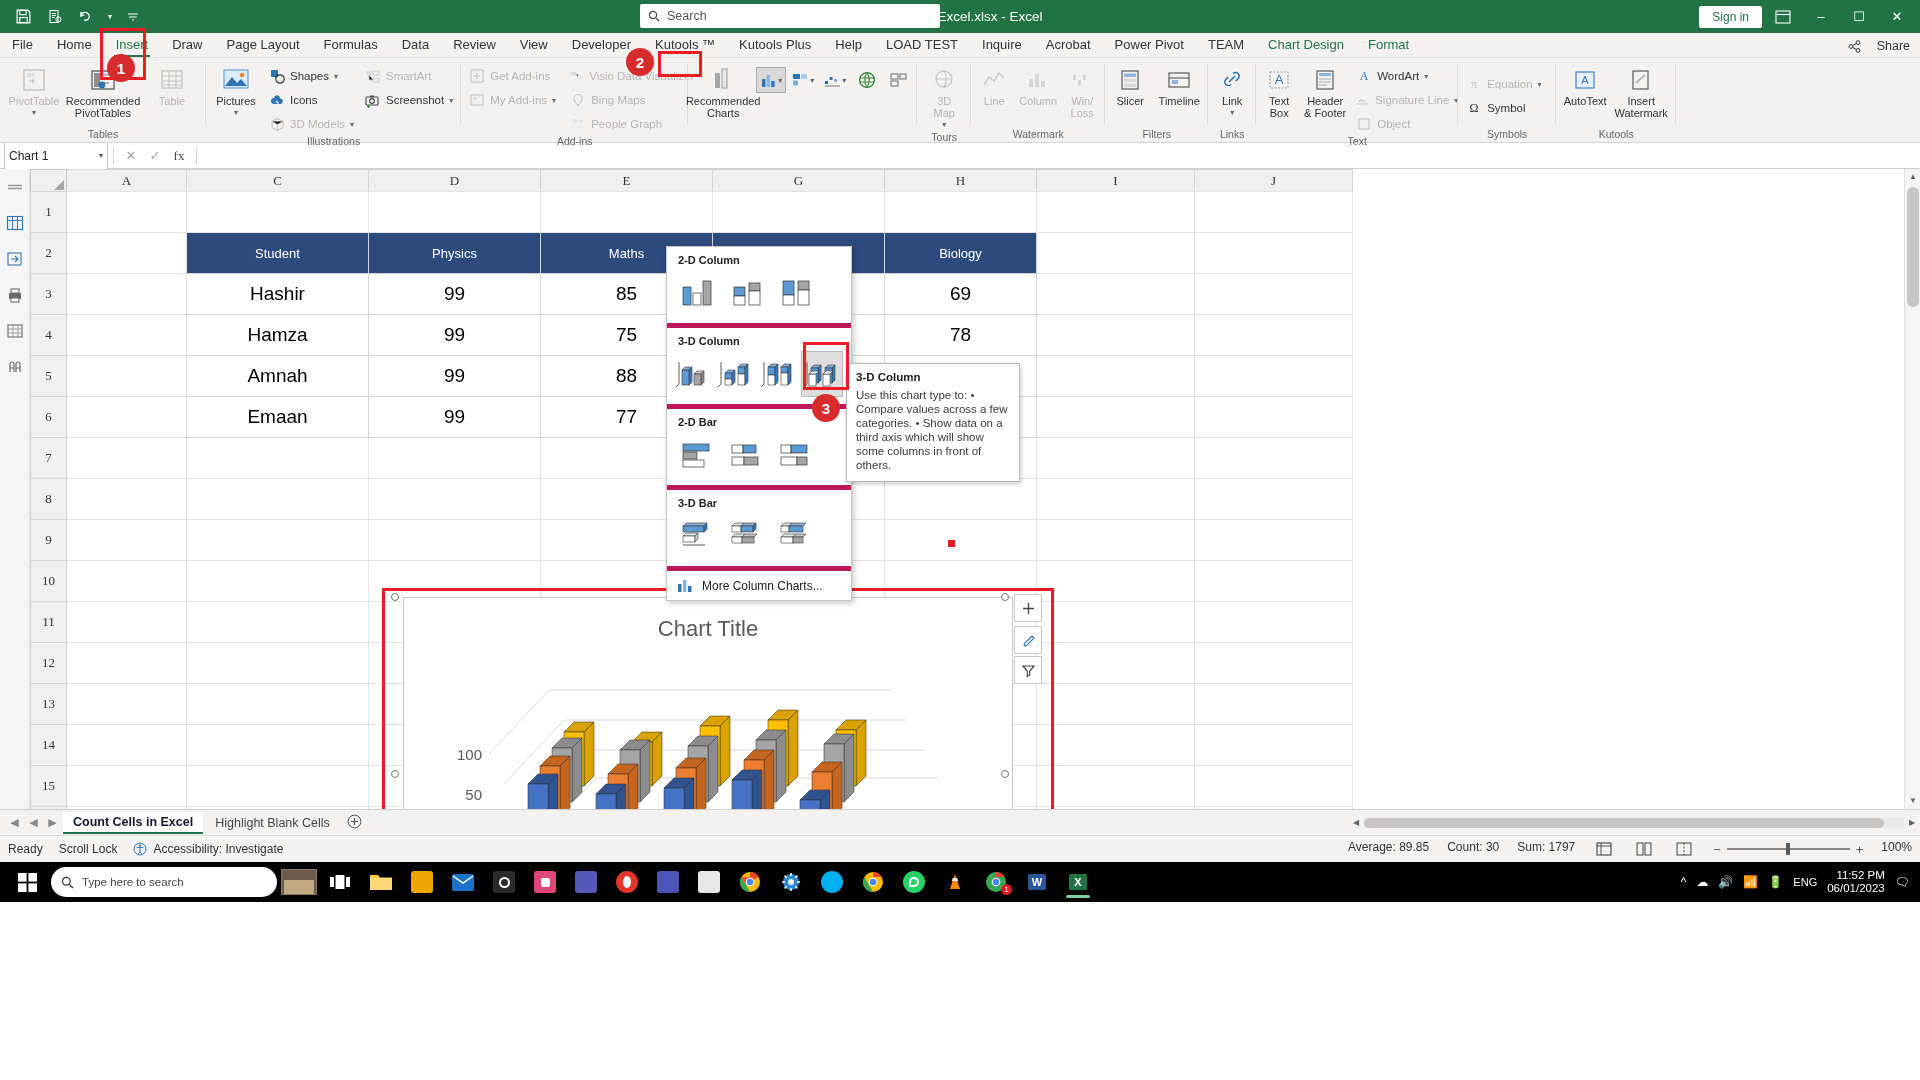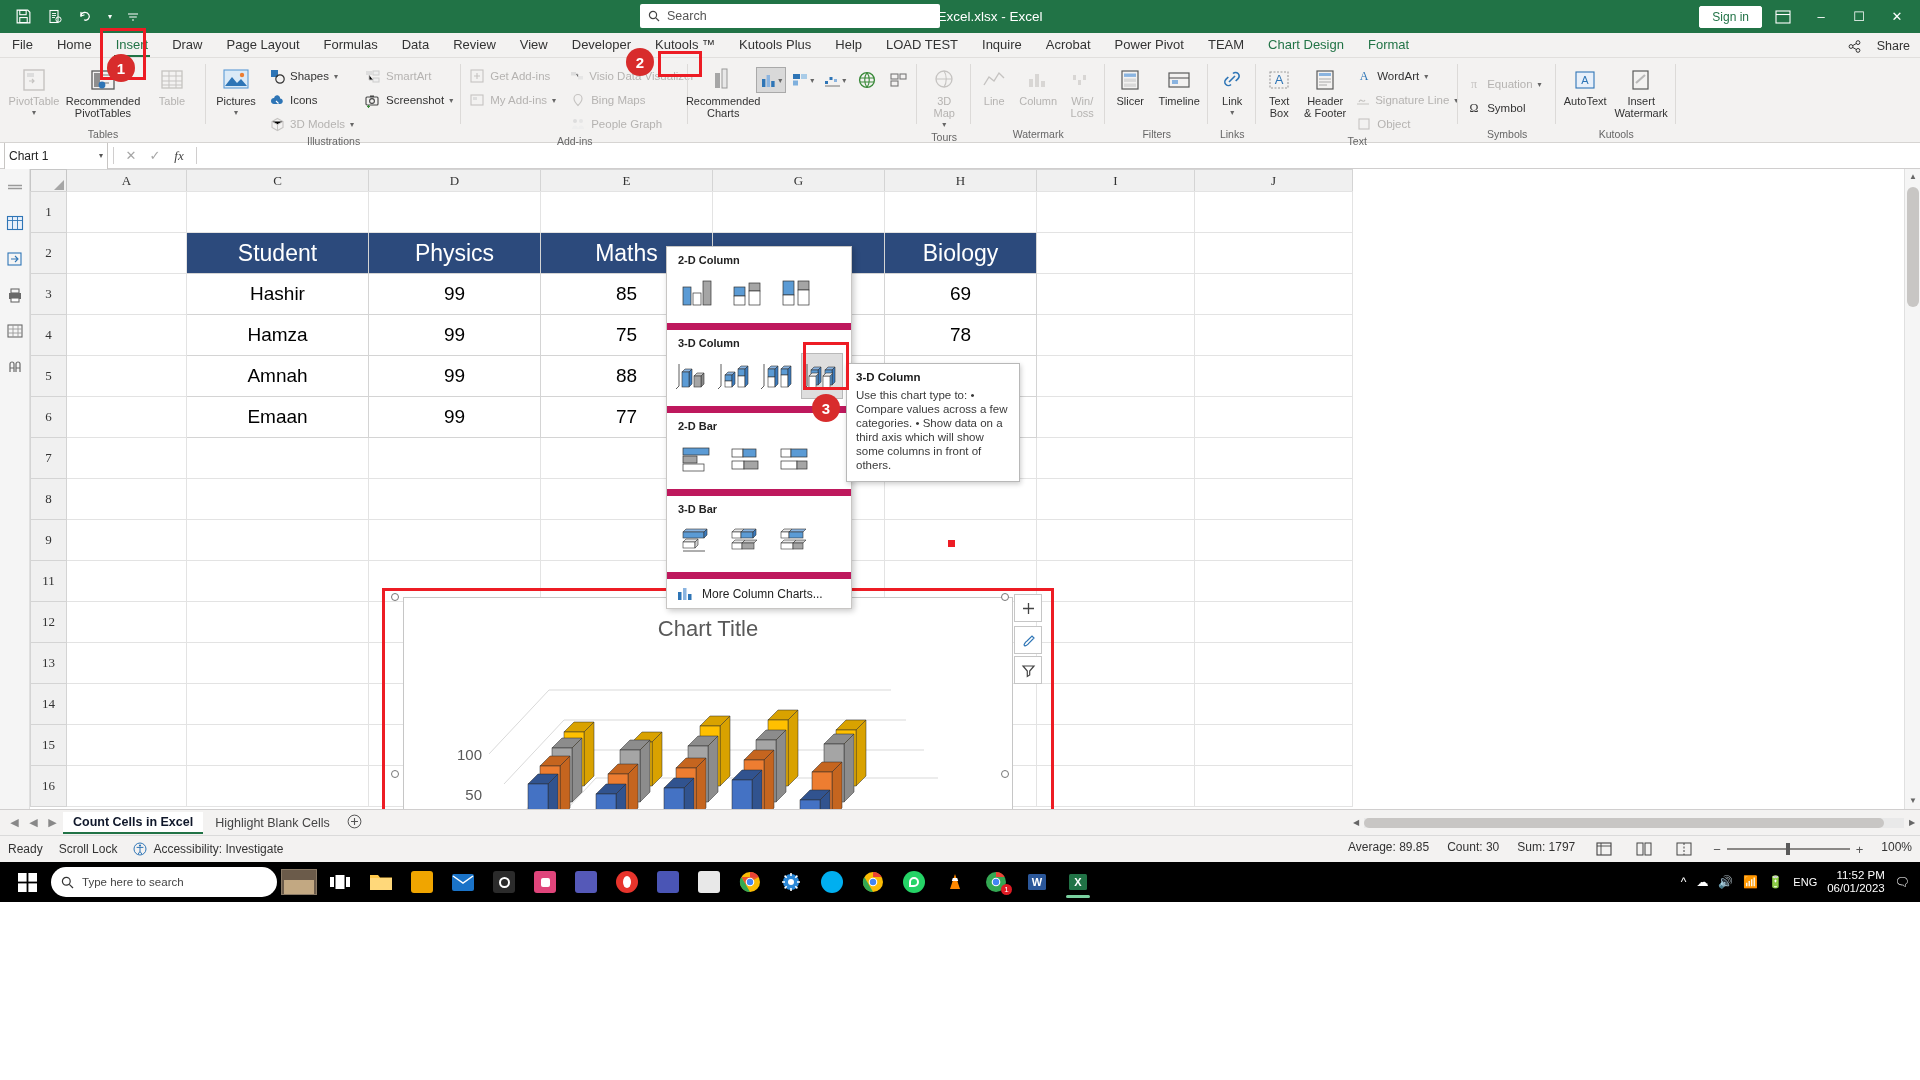--- a/index.html
+++ b/index.html
@@ -92,21 +92,21 @@
     height:26px; background:#fff; display:flex; align-items:center;
     border-bottom:1px solid #d0cece;
   }
   #namebox {
     width:104px; height:36px; margin-left:4px; border:1px solid #c8c6c4; background:#fff;
     display:flex; align-items:center; padding:0 4px; font-size:12px; color:#222;
   }
   #namebox .nb-chev { margin-left:auto; font-size:8px; color:#555; }
   .fxsep { width:1px; height:17px; background:#d0cece; margin:0 5px; }
   .fx-btn { width:24px; text-align:center; font-size:13px; color:#a6a6a6; }
-  .fx-btn.it { font-style:italic; font-family:"Liberation Serif", serif; color:#444; }
+  .fx-btn.it { font-family:"Liberation Serif", serif; color:#444; }
   #formula-input { flex:1; height:100%; border:none; outline:none; font-size:13px; padding-left:6px; background:#fff; }
   
   #sheetwrap { position:relative; height:640px; background:#fff; display:flex; }
   #leftrail {
     width:30px; background:#f5f5f5; border-right:1px solid #e0e0e0;
     display:flex; flex-direction:column; align-items:center; padding-top:8px; gap:16px;
   }
   .rail-ic { width:20px; height:20px; display:flex; align-items:center; justify-content:center; color:#6a6a6a; }
   #gridarea { flex:1; position:relative; overflow:hidden; }
   table.grid { border-collapse:collapse; table-layout:fixed; }
@@ -115,37 +115,37 @@
     height:22px; background:#f0f0f0; color:#333; font-size:13px; text-align:center;
     border:1px solid #c6c6c6; font-family:"Liberation Serif", serif;
   }
   td.rowhdr {
     width:36px; background:#f0f0f0; color:#333; font-size:13px; text-align:center;
     border:1px solid #c6c6c6; font-family:"Liberation Serif", serif;
   }
   td.cell { height:41px; background:#fff; }
   td.cell.empty { border:1px solid #e3e3e3; }
   td.hdrcell {
-    background:#2c4a7c; color:#fff; font-weight:bold; font-size:23px; text-align:center;
+    background:#2c4a7c; color:#fff; font-weight:bold; font-size:13px; text-align:center;
     border:1px solid #2c4a7c;
   }
   td.datacell { font-size:19px; text-align:center; color:#000; border:1px solid #1a1a1a; }
   td.namecell { font-size:19px; text-align:center; color:#000; border:1px solid #1a1a1a; }
   #corner { width:36px; height:22px; background:#f0f0f0; border:1px solid #c6c6c6; position:relative; }
   #corner:after {
     content:""; position:absolute; right:2px; bottom:1px;
     border-left:10px solid transparent; border-bottom:10px solid #a6a6a6;
   }
   
   #chartmenu {
     position:absolute; left:666px; top:77px; width:186px; z-index:60;
     background:#fff; border:1px solid #c8c6c4; box-shadow:2px 2px 6px rgba(0,0,0,.22);
     font-size:11.5px;
   }
-  .cm-sec { border-bottom:7px solid #be185d; padding:5px 0 7px; }
+  .cm-sec { border-bottom:5px solid #be185d; padding:5px 0 7px; }
   .cm-title { font-size:11px; font-weight:bold; color:#222; padding:2px 0 4px 11px; }
   .cm-row { display:flex; gap:3px; padding:0 8px; }
   .cm-item {
     width:46px; height:46px; display:flex; align-items:center; justify-content:center;
     border:1px solid transparent;
   }
   .cm-item.sel { background:#dedede; border:1px solid #b9b9b9; }
   .cm-more {
     display:flex; align-items:center; gap:8px; padding:7px 10px; font-size:12px; color:#222;
   }
@@ -914,20 +914,31 @@
             <td class="cell empty"></td>
             <td class="cell empty"></td>
             <td class="cell empty"></td>
             <td class="cell empty"></td>
             <td class="cell empty"></td>
             <td class="cell empty"></td>
             <td class="cell empty"></td>
             <td class="cell empty"></td>
           </tr>
       <tr>
+            <td class="rowhdr">10</td>
+            <td class="cell empty"></td>
+            <td class="cell empty"></td>
+            <td class="cell empty"></td>
+            <td class="cell empty"></td>
+            <td class="cell empty"></td>
+            <td class="cell empty"></td>
+            <td class="cell empty"></td>
+            <td class="cell empty"></td>
+          </tr>
+      <tr>
             <td class="rowhdr">11</td>
             <td class="cell empty"></td>
             <td class="cell empty"></td>
             <td class="cell empty"></td>
             <td class="cell empty"></td>
             <td class="cell empty"></td>
             <td class="cell empty"></td>
             <td class="cell empty"></td>
             <td class="cell empty"></td>
           </tr>

